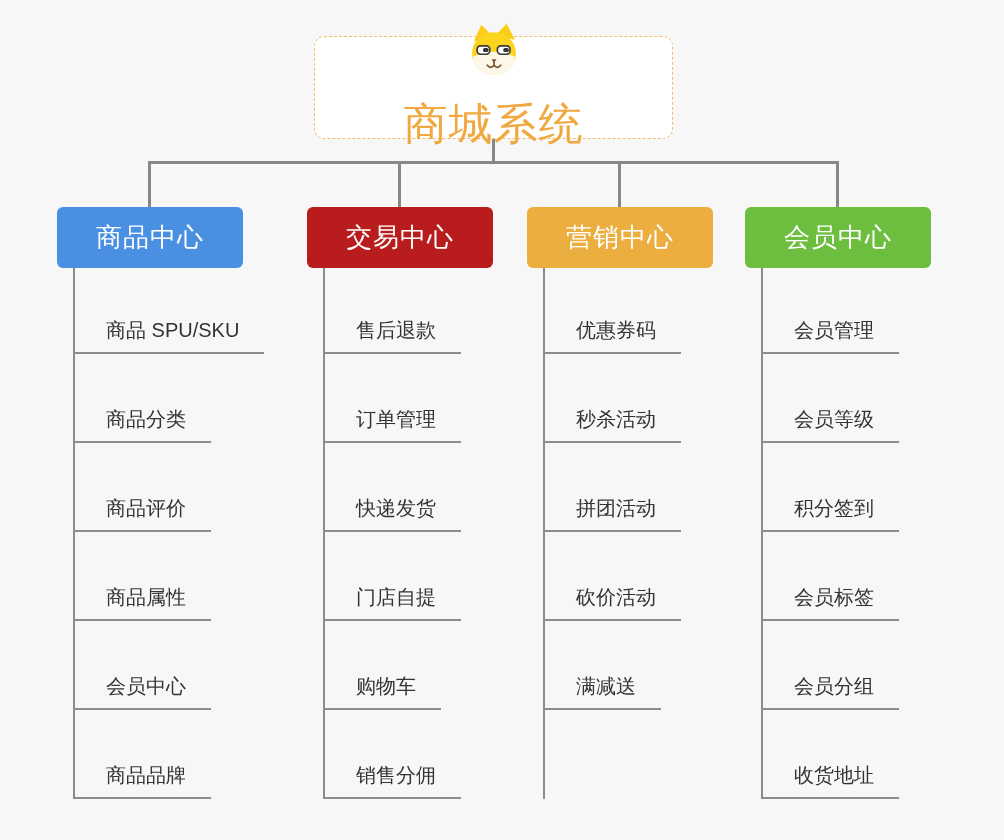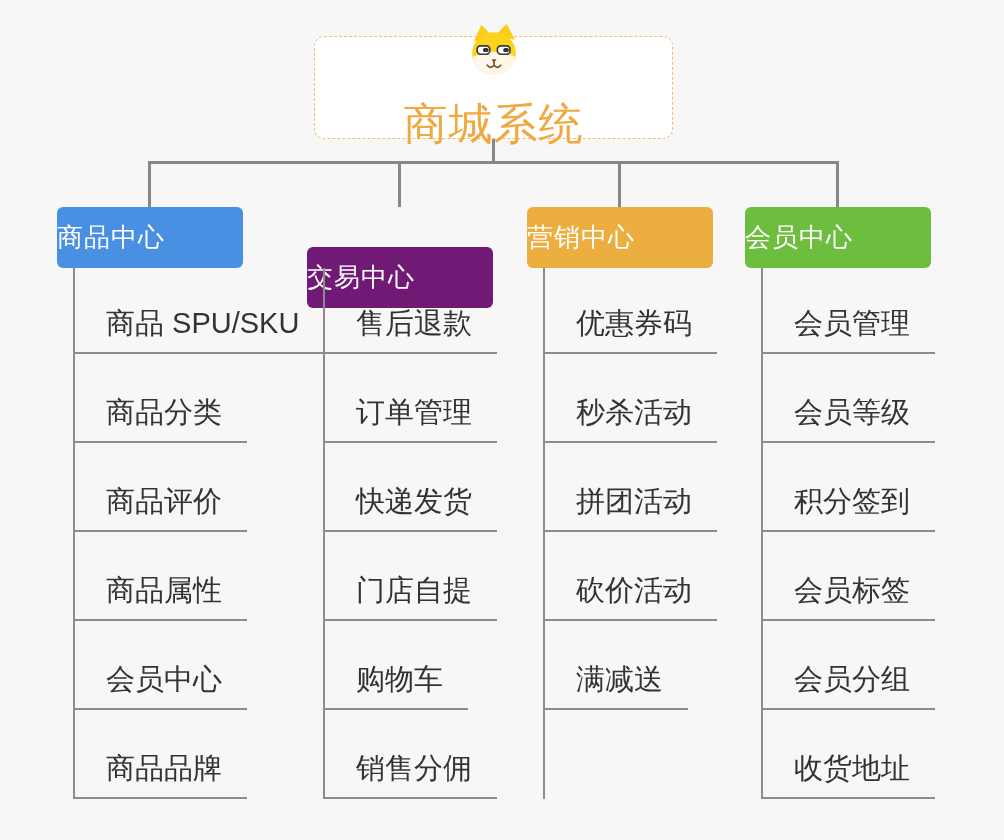--- a/index.html
+++ b/index.html
@@ -15,33 +15,33 @@
     box-sizing:border-box; background:#ffffff;
     border:1px dashed #f3bc6d; border-radius:10px;
     display:flex; align-items:center; justify-content:center; gap:16px;flex-direction:column;
   }
   .root-title { font-size:44px; letter-spacing:1px; white-space:nowrap; }
 
   .branch { position:absolute; top:207px; width:262px; }
   .branch-header {
     width:186px; height:61px; border-radius:6px;
     color:#ffffff; font-size:26px; letter-spacing:1px;
-    display:flex; align-items:center; 
+    display:flex; align-items:center; justify-content:center;
     box-sizing:border-box;
   }
   .trunk { position:absolute; left:16px; top:61px; width:2px; height:531px; background:#8c8c8c; }
   .items { position:absolute; left:16px; top:58px; }
   .item {
     height:89px; box-sizing:border-box; width:fit-content;
     display:flex; align-items:flex-end;
     border-bottom:2px solid #8c8c8c;
     padding:0 25px 0 33px;
   }
   .item span {
-    font-size:29px; color:#333333; margin-bottom:8px; white-space:nowrap;
+    font-size:20px; color:#333333; margin-bottom:8px; white-space:nowrap;
   }
   .doge { width:54px; height:58px; flex:0 0 auto; }
 </style>
 </head>
 <body>
 
 <div class="canvas">
 
   <div class="line" style="left:492px; top:139px; width:3px; height:25px;"></div>
   <div class="line" style="left:148px; top:161px; width:691px; height:3px;"></div>
@@ -87,21 +87,21 @@
       <div class="item">
           <span>会员中心</span>
         </div>
       <div class="item">
           <span>商品品牌</span>
         </div>
     </div>
   </div>
 
   <div class="branch" style="left:307px;">
-    <div class="branch-header" style="background: #701a75; margin-top: 40px;">
+    <div class="branch-header" style="background: #b91c1c;">
       <span>交易中心</span>
     </div>
     <div class="trunk"></div>
     <div class="items">
       <div class="item">
           <span>售后退款</span>
         </div>
       <div class="item">
           <span>订单管理</span>
         </div>

